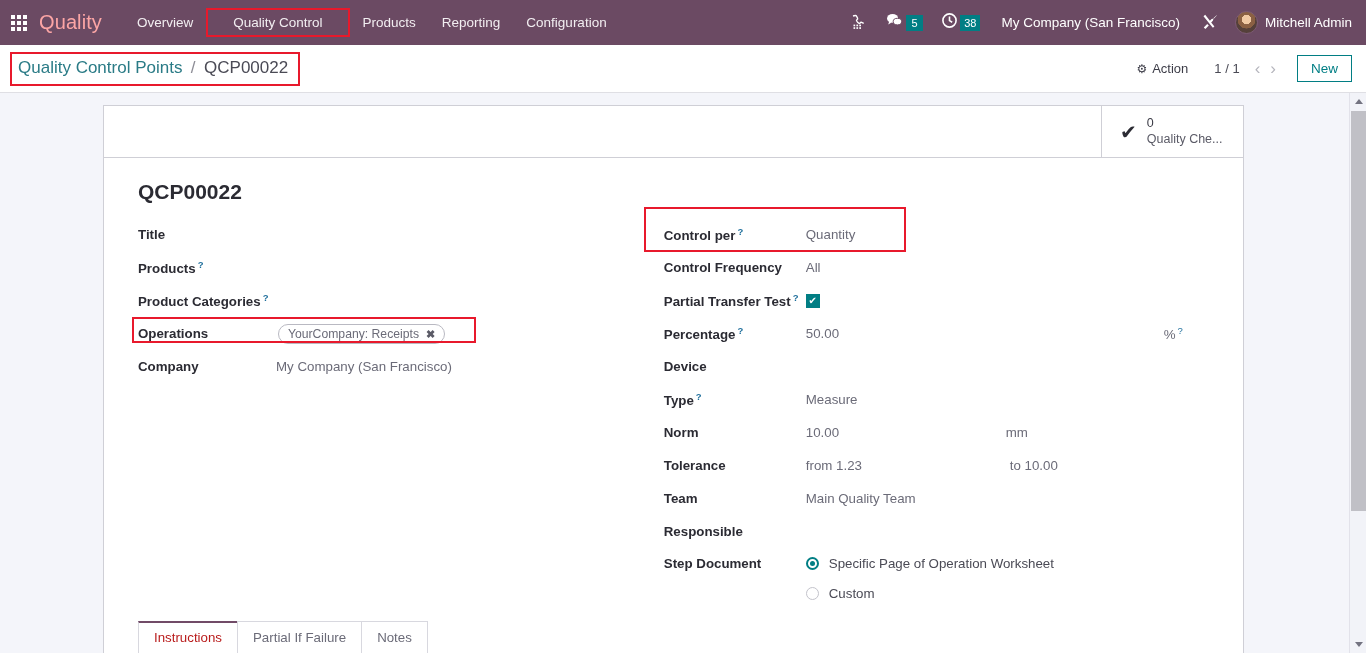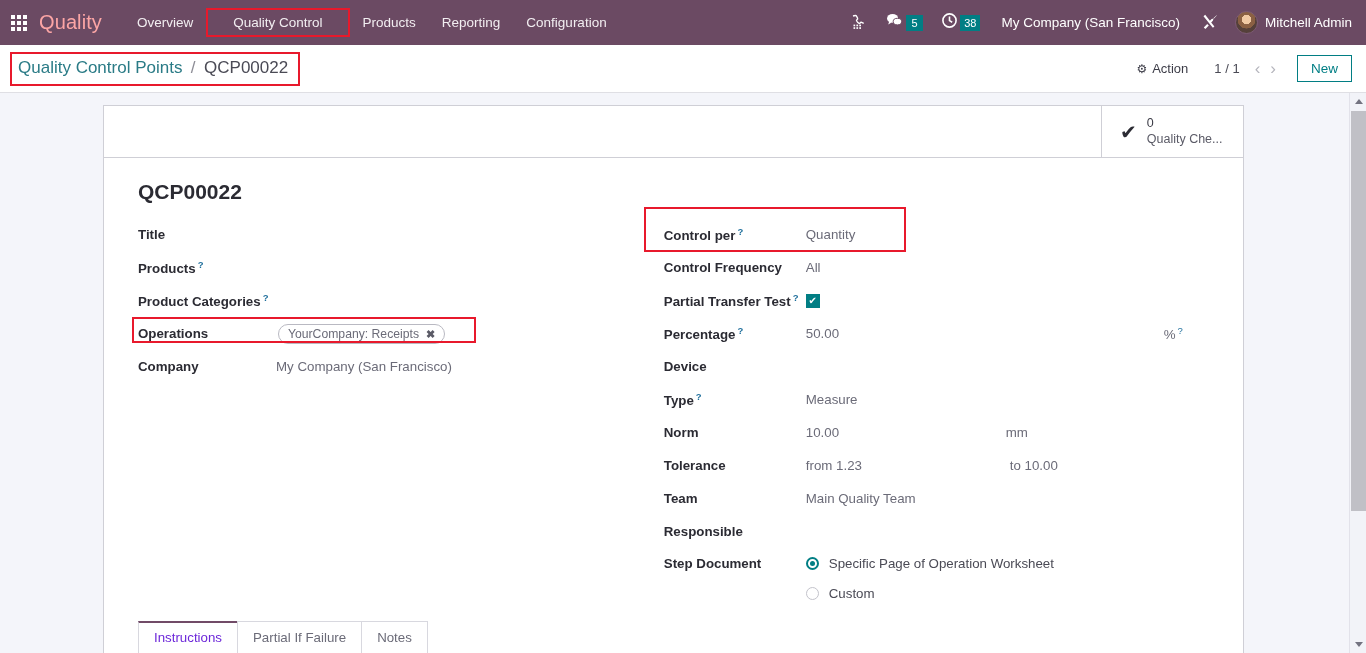--- a/index.html
+++ b/index.html
@@ -157,21 +157,21 @@
   .rad-lbl { font-size: 13.3px; color: #4a4a55; cursor: pointer; }
 
   
   .notebook { position: absolute; left: 34px; bottom: 0; display: flex; }
   .tab {
     font-size: 13.3px; color: #6b6b78; background: #fff;
     border: 1px solid #d8d8df; border-bottom: none;
     padding: 8px 15px 9px 15px; cursor: pointer; margin-right: -1px;
   }
   .tab.active {
-    color: #6d28d9; border-top: 2px solid #714b67;
+    color: #b91c1c; border-top: 2px solid #714b67;
     padding-top: 7px;
   }
 
   
   .sbar {
     position: absolute; right: 0; top: 93px;
     width: 17px; height: 560px; background: #f2f3f8;
     border-left: 1px solid #e2e2ea;
   }
   .sbtn { width: 17px; height: 17px; display: flex; align-items: center; justify-content: center; cursor: pointer; }

